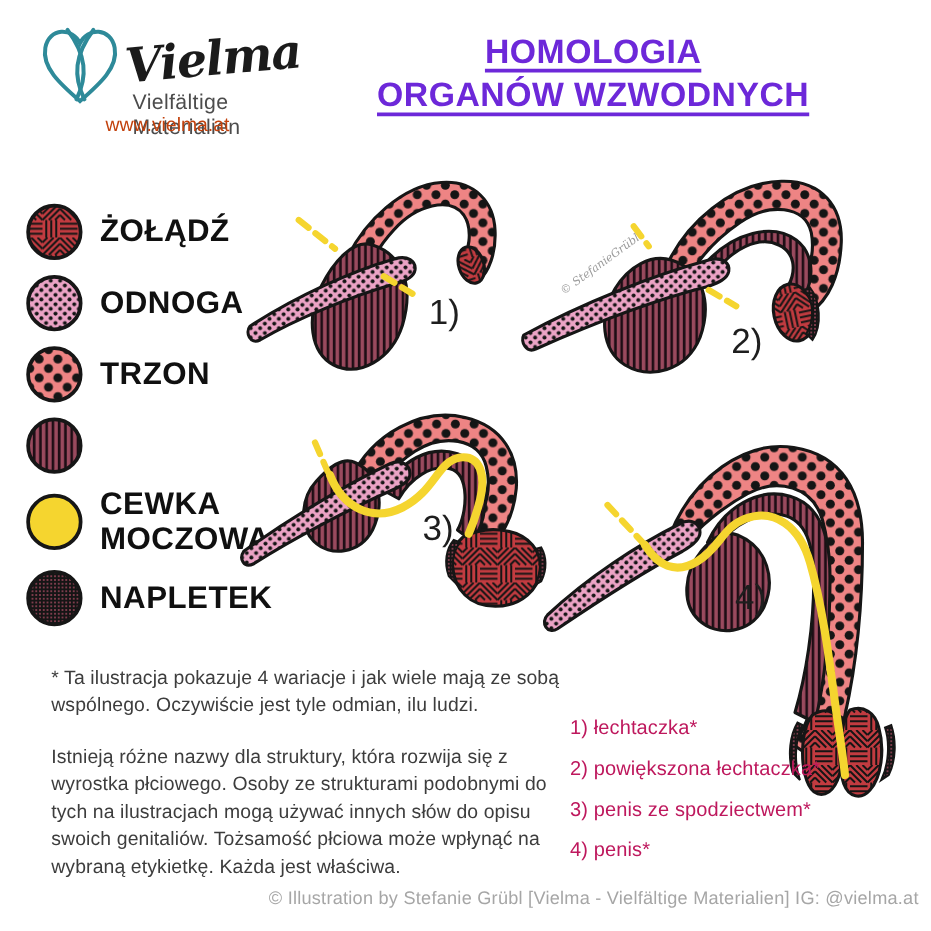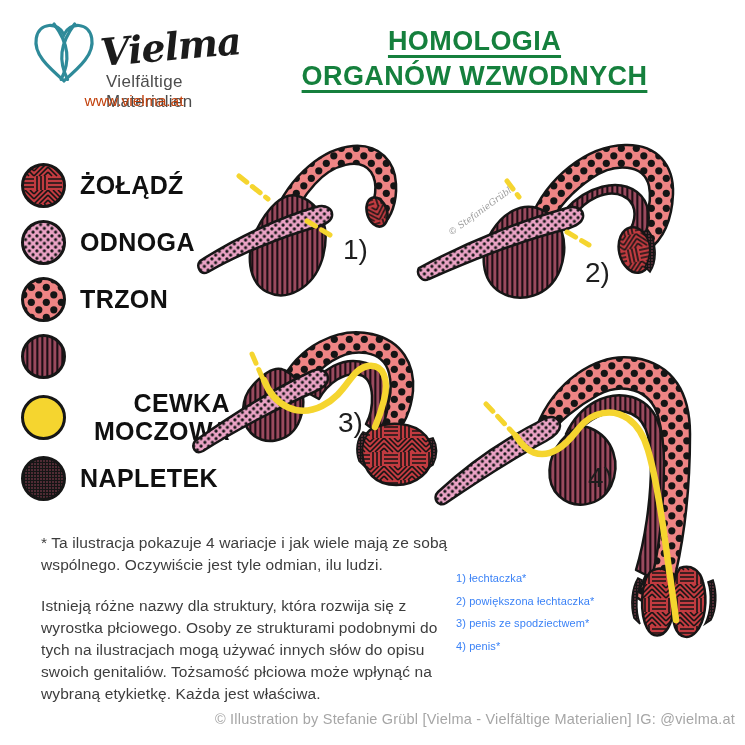--- a/index.html
+++ b/index.html
@@ -11,44 +11,44 @@
   .logo-heart{position:absolute;left:6px;top:10px;}
   .brand{position:absolute;left:74px;top:20px;font-family:"DejaVu Serif",serif;
          font-style:italic;font-weight:700;font-size:38px;color:#1b1b1b;
          transform:rotate(-5deg);letter-spacing:-1px;}
   .tagline{position:absolute;left:80px;top:68px;font-size:17px;color:#4c4c4c;letter-spacing:.3px;}
   .brand-url{position:absolute;left:28px;top:88px;width:160px;text-align:center;
              font-size:15.5px;color:#c2410c;}
 
   
   .title{position:absolute;left:262px;top:24px;width:425px;text-align:center;
-         font-weight:bold;font-size:27px;letter-spacing:.4px;color:#15803d;}
+         font-weight:bold;font-size:27px;letter-spacing:.4px;color:#6d28d9;}
   .title .tline{display:inline-block;line-height:1.28;text-decoration:underline;
                 text-decoration-thickness:2.5px;text-underline-offset:5px;}
 
   
-  .legend{position:absolute;left:20px;top:162px;width:255px;text-align:right;}
+  .legend{position:absolute;left:20px;top:162px;width:255px;}
   .legend-row{display:flex;align-items:center;gap:13px;margin-bottom:10px;}
   .legend-label{font-size:25px;font-weight:bold;letter-spacing:.4px;color:#101010;line-height:1.1;}
 
   
   .fig{position:absolute;}
   .fignum{font-family:"Liberation Sans",sans-serif;font-size:28px;font-weight:500;fill:#1e1e1e;}
   .udash{stroke:#f5d52f;stroke-width:5;stroke-linecap:round;stroke-dasharray:10 7;fill:none;}
   .uline{stroke:#f5d52f;stroke-width:6.5;stroke-linecap:round;fill:none;}
   .shape{stroke:#161616;stroke-width:2.5;stroke-linejoin:round;}
   .sliver{stroke:#161616;stroke-width:1.6;}
   .wm{font-family:"DejaVu Serif",serif;font-style:italic;font-size:9px;fill:#9b9b9b;}
 
   
   .notes{position:absolute;left:30px;top:532px;width:420px;font-size:15.5px;
          line-height:1.42;color:#3d3d3d;letter-spacing:.1px;}
   .notes p{margin:0 0 19px 11px;}
-  .variants{position:absolute;left:456px;top:567px;width:235px;font-size:11px;
-            color:#3b82f6;line-height:2.05;letter-spacing:.1px;}
+  .variants{position:absolute;left:456px;top:567px;width:235px;font-size:16px;
+            color:#be185d;line-height:2.05;letter-spacing:.1px;}
   .footer{position:absolute;right:10px;top:711px;font-size:14.5px;color:#a6a6a6;letter-spacing:.2px;}
 </style>
 </head>
 <body>
 
 <div class="canvas">
 
   <svg width="0" height="0" style="position:absolute" aria-hidden="true">
     <defs>
       <pattern id="patGlans" width="28" height="28" patternUnits="userSpaceOnUse">

